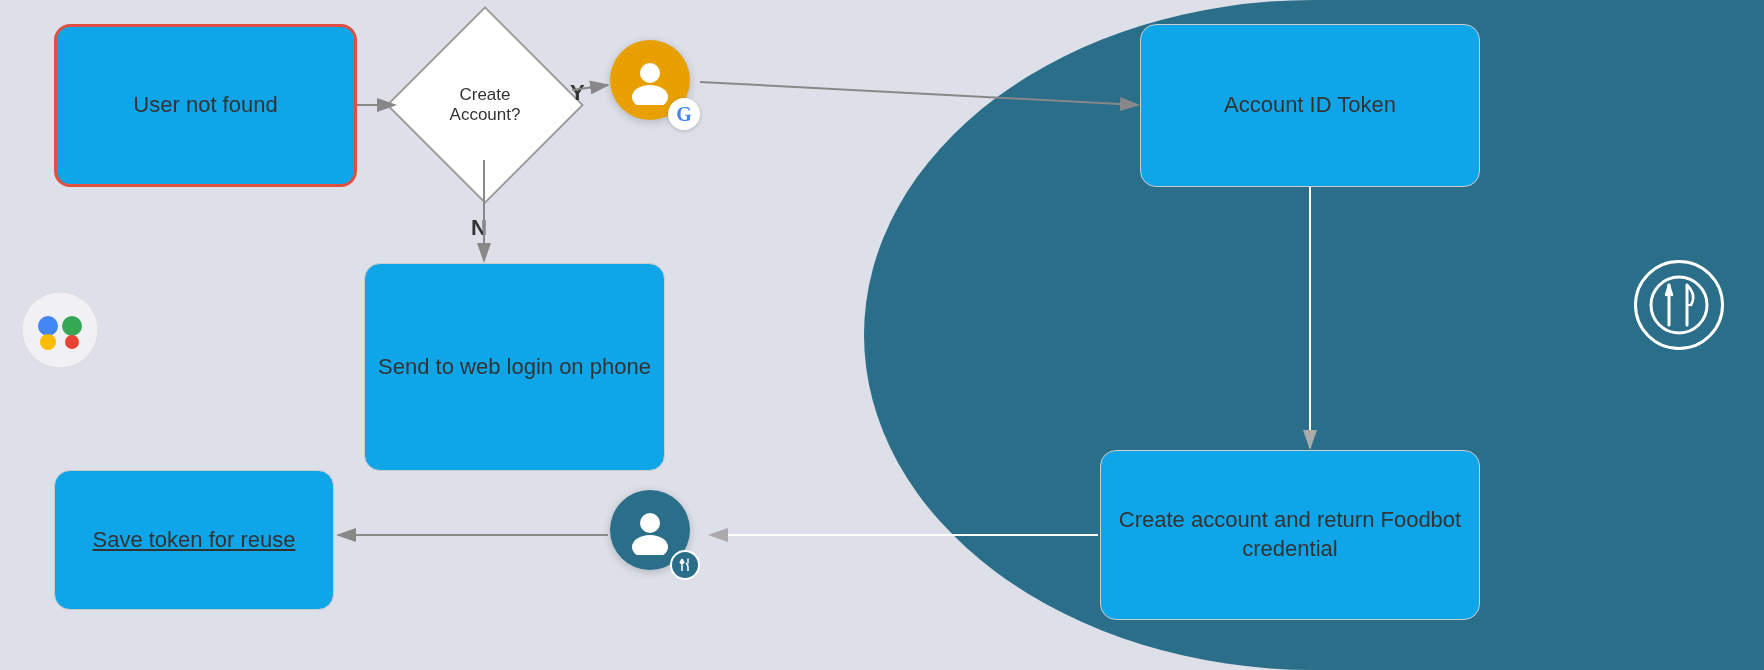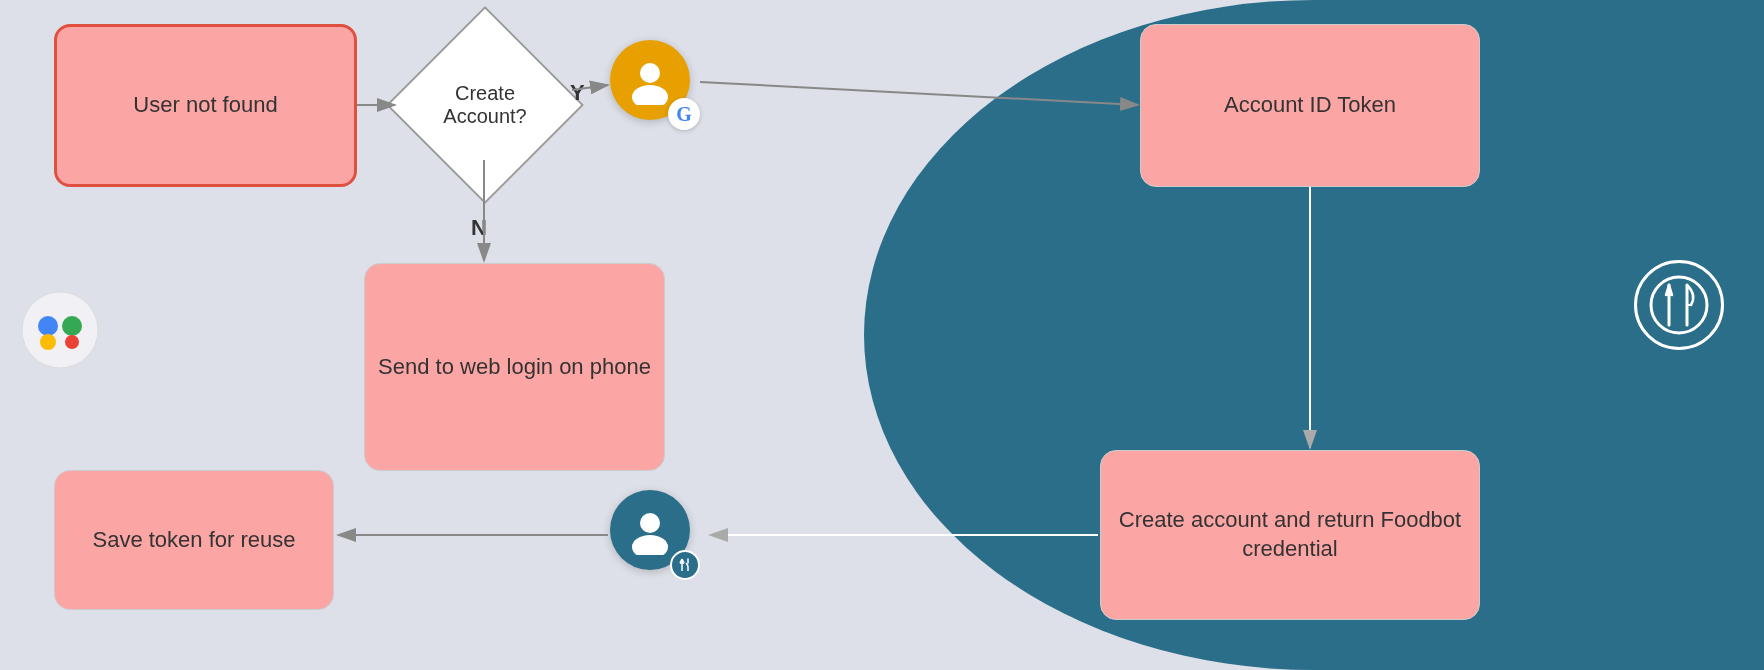--- a/index.html
+++ b/index.html
@@ -24,21 +24,21 @@
       right: 0;
       width: 900px;
       height: 100%;
       background: #2b6e8a;
       border-radius: 50% 0 0 50% / 50% 0 0 50%;
     }
 
     
     .node {
       position: absolute;
-      background: #fca5a5;
+      background: #0ea5e9;
       border-radius: 16px;
       display: flex;
       align-items: center;
       justify-content: center;
       text-align: center;
       font-size: 22px;
       font-weight: 500;
       color: #333;
       line-height: 1.3;
     }
@@ -74,20 +74,21 @@
       height: 170px;
       border: 1px solid #ccc;
     }
 
     .node-save-token {
       left: 54px;
       top: 470px;
       width: 280px;
       height: 140px;
       border: 1px solid #ccc;
+      text-decoration: underline;
     }
 
     
     .diamond-container {
       position: absolute;
       left: 400px;
       top: 20px;
       width: 170px;
       height: 170px;
       display: flex;
@@ -100,21 +101,21 @@
       height: 140px;
       background: white;
       border: 2px solid #999;
       transform: rotate(45deg);
       position: absolute;
     }
 
     .diamond-label {
       position: relative;
       z-index: 2;
-      font-size: 20px;
+      font-size: 17px;
       font-weight: 500;
       text-align: center;
       color: #333;
       transform: none;
     }
 
     
     svg.arrows {
       position: absolute;
       top: 0; left: 0;

